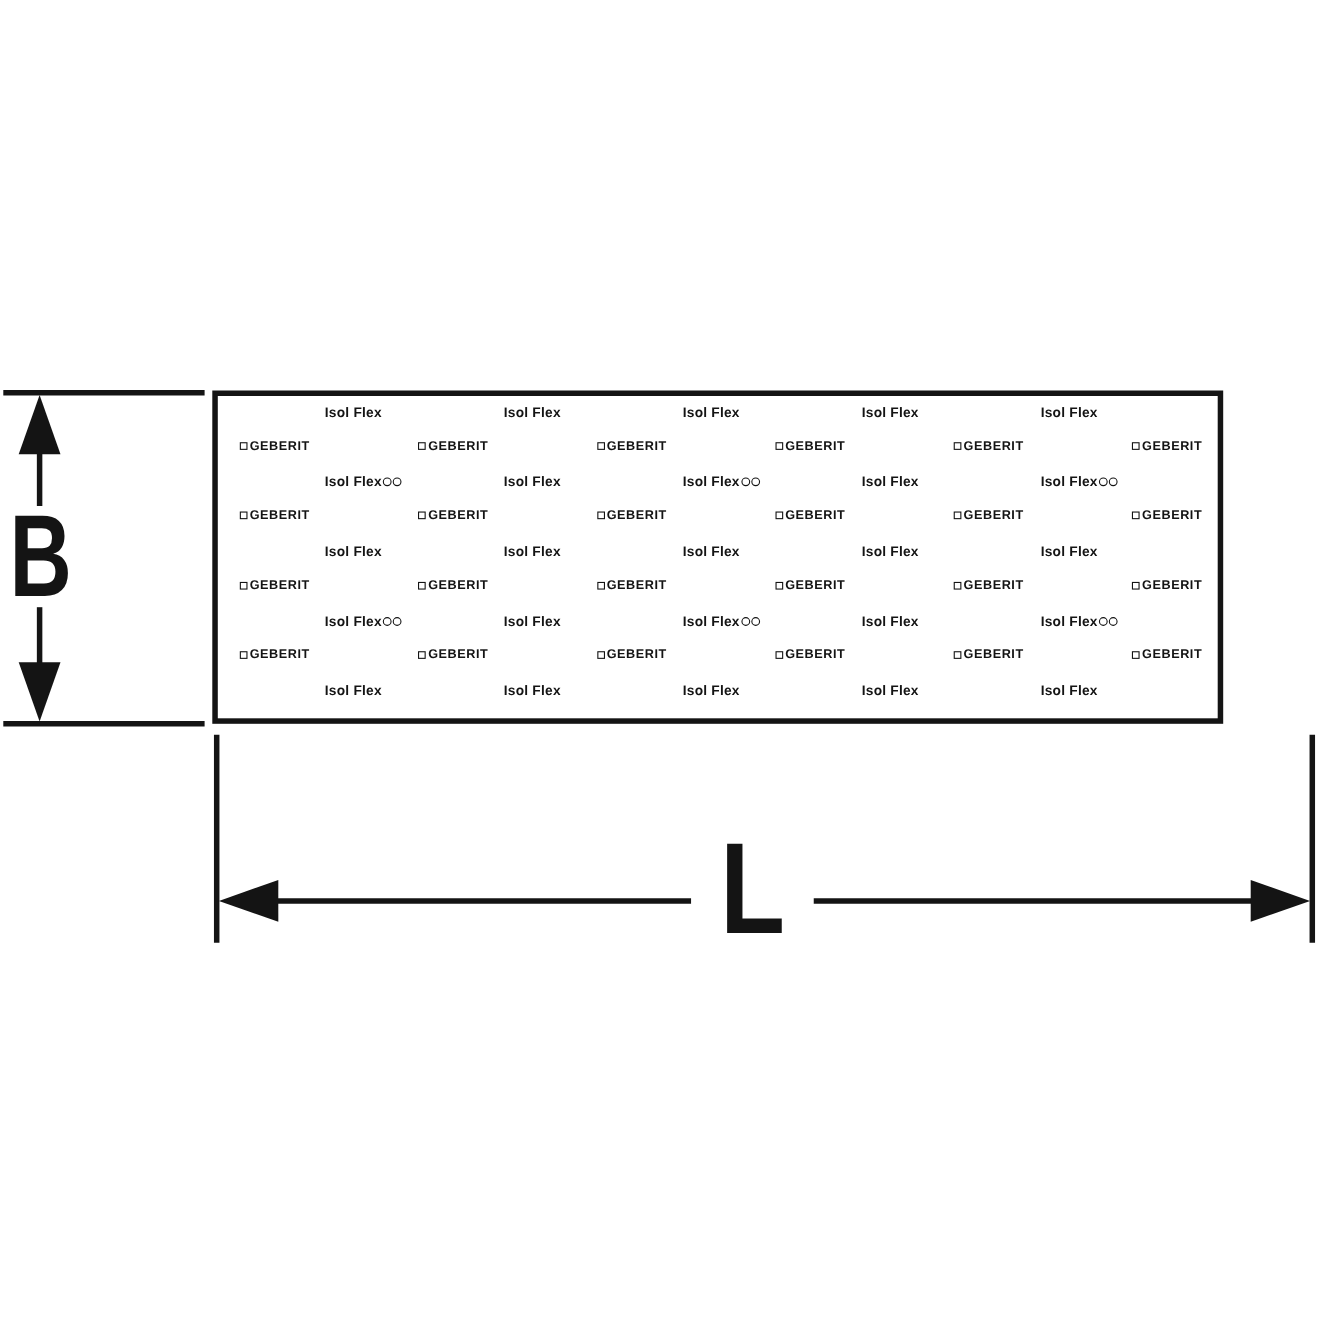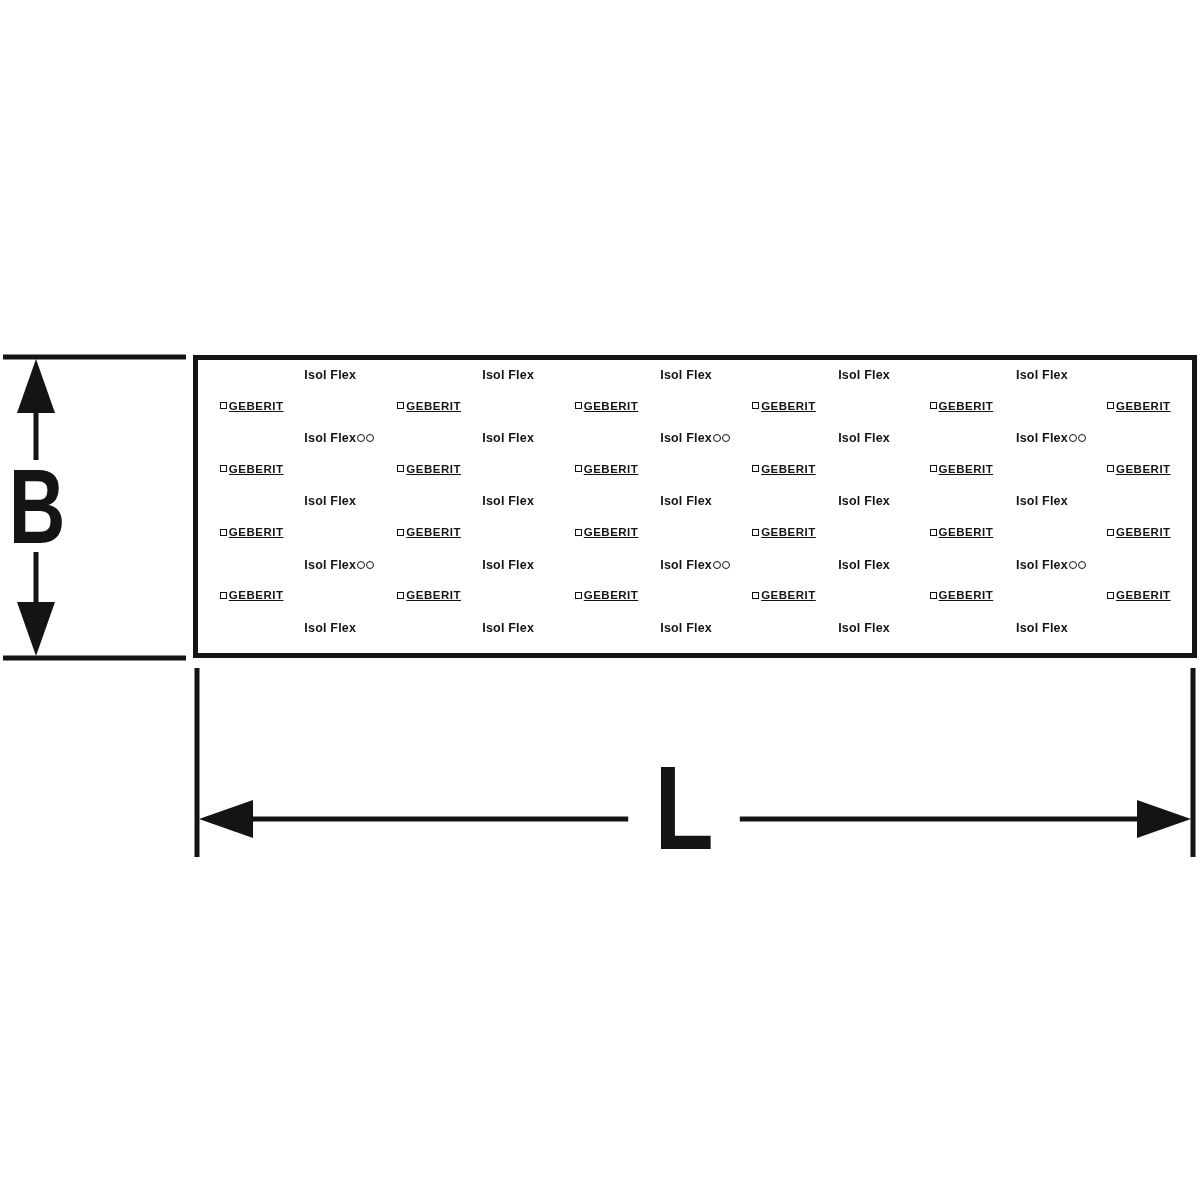--- a/index.html
+++ b/index.html
@@ -13,21 +13,21 @@
     height: 1200px;
     background: #ffffff;
     font-family: "Liberation Sans", sans-serif;
     overflow: hidden;
   }
   
   .mat {
     position: absolute;
     left: 193px;
     top: 355px;
-    width: 1004px;
+    width: 919px;
     height: 303px;
     border: 5px solid #141414;
     box-sizing: border-box;
     background: #ffffff;
   }
   .mat-pattern {
     position: absolute;
     inset: 0;
   }
   .pat-row {
@@ -48,21 +48,20 @@
     letter-spacing: 0.2px;
     display: flex;
     align-items: center;
   }
   .geberit-item {
     font-size: 11.5px;
     letter-spacing: 0.5px;
     display: flex;
     align-items: center;
     gap: 2px;
-    text-decoration: underline;
   }
   .sq {
     display: inline-block;
     width: 7px;
     height: 7px;
     border: 1.6px solid #141414;
     box-sizing: border-box;
     flex: 0 0 auto;
   }
   .circ {

